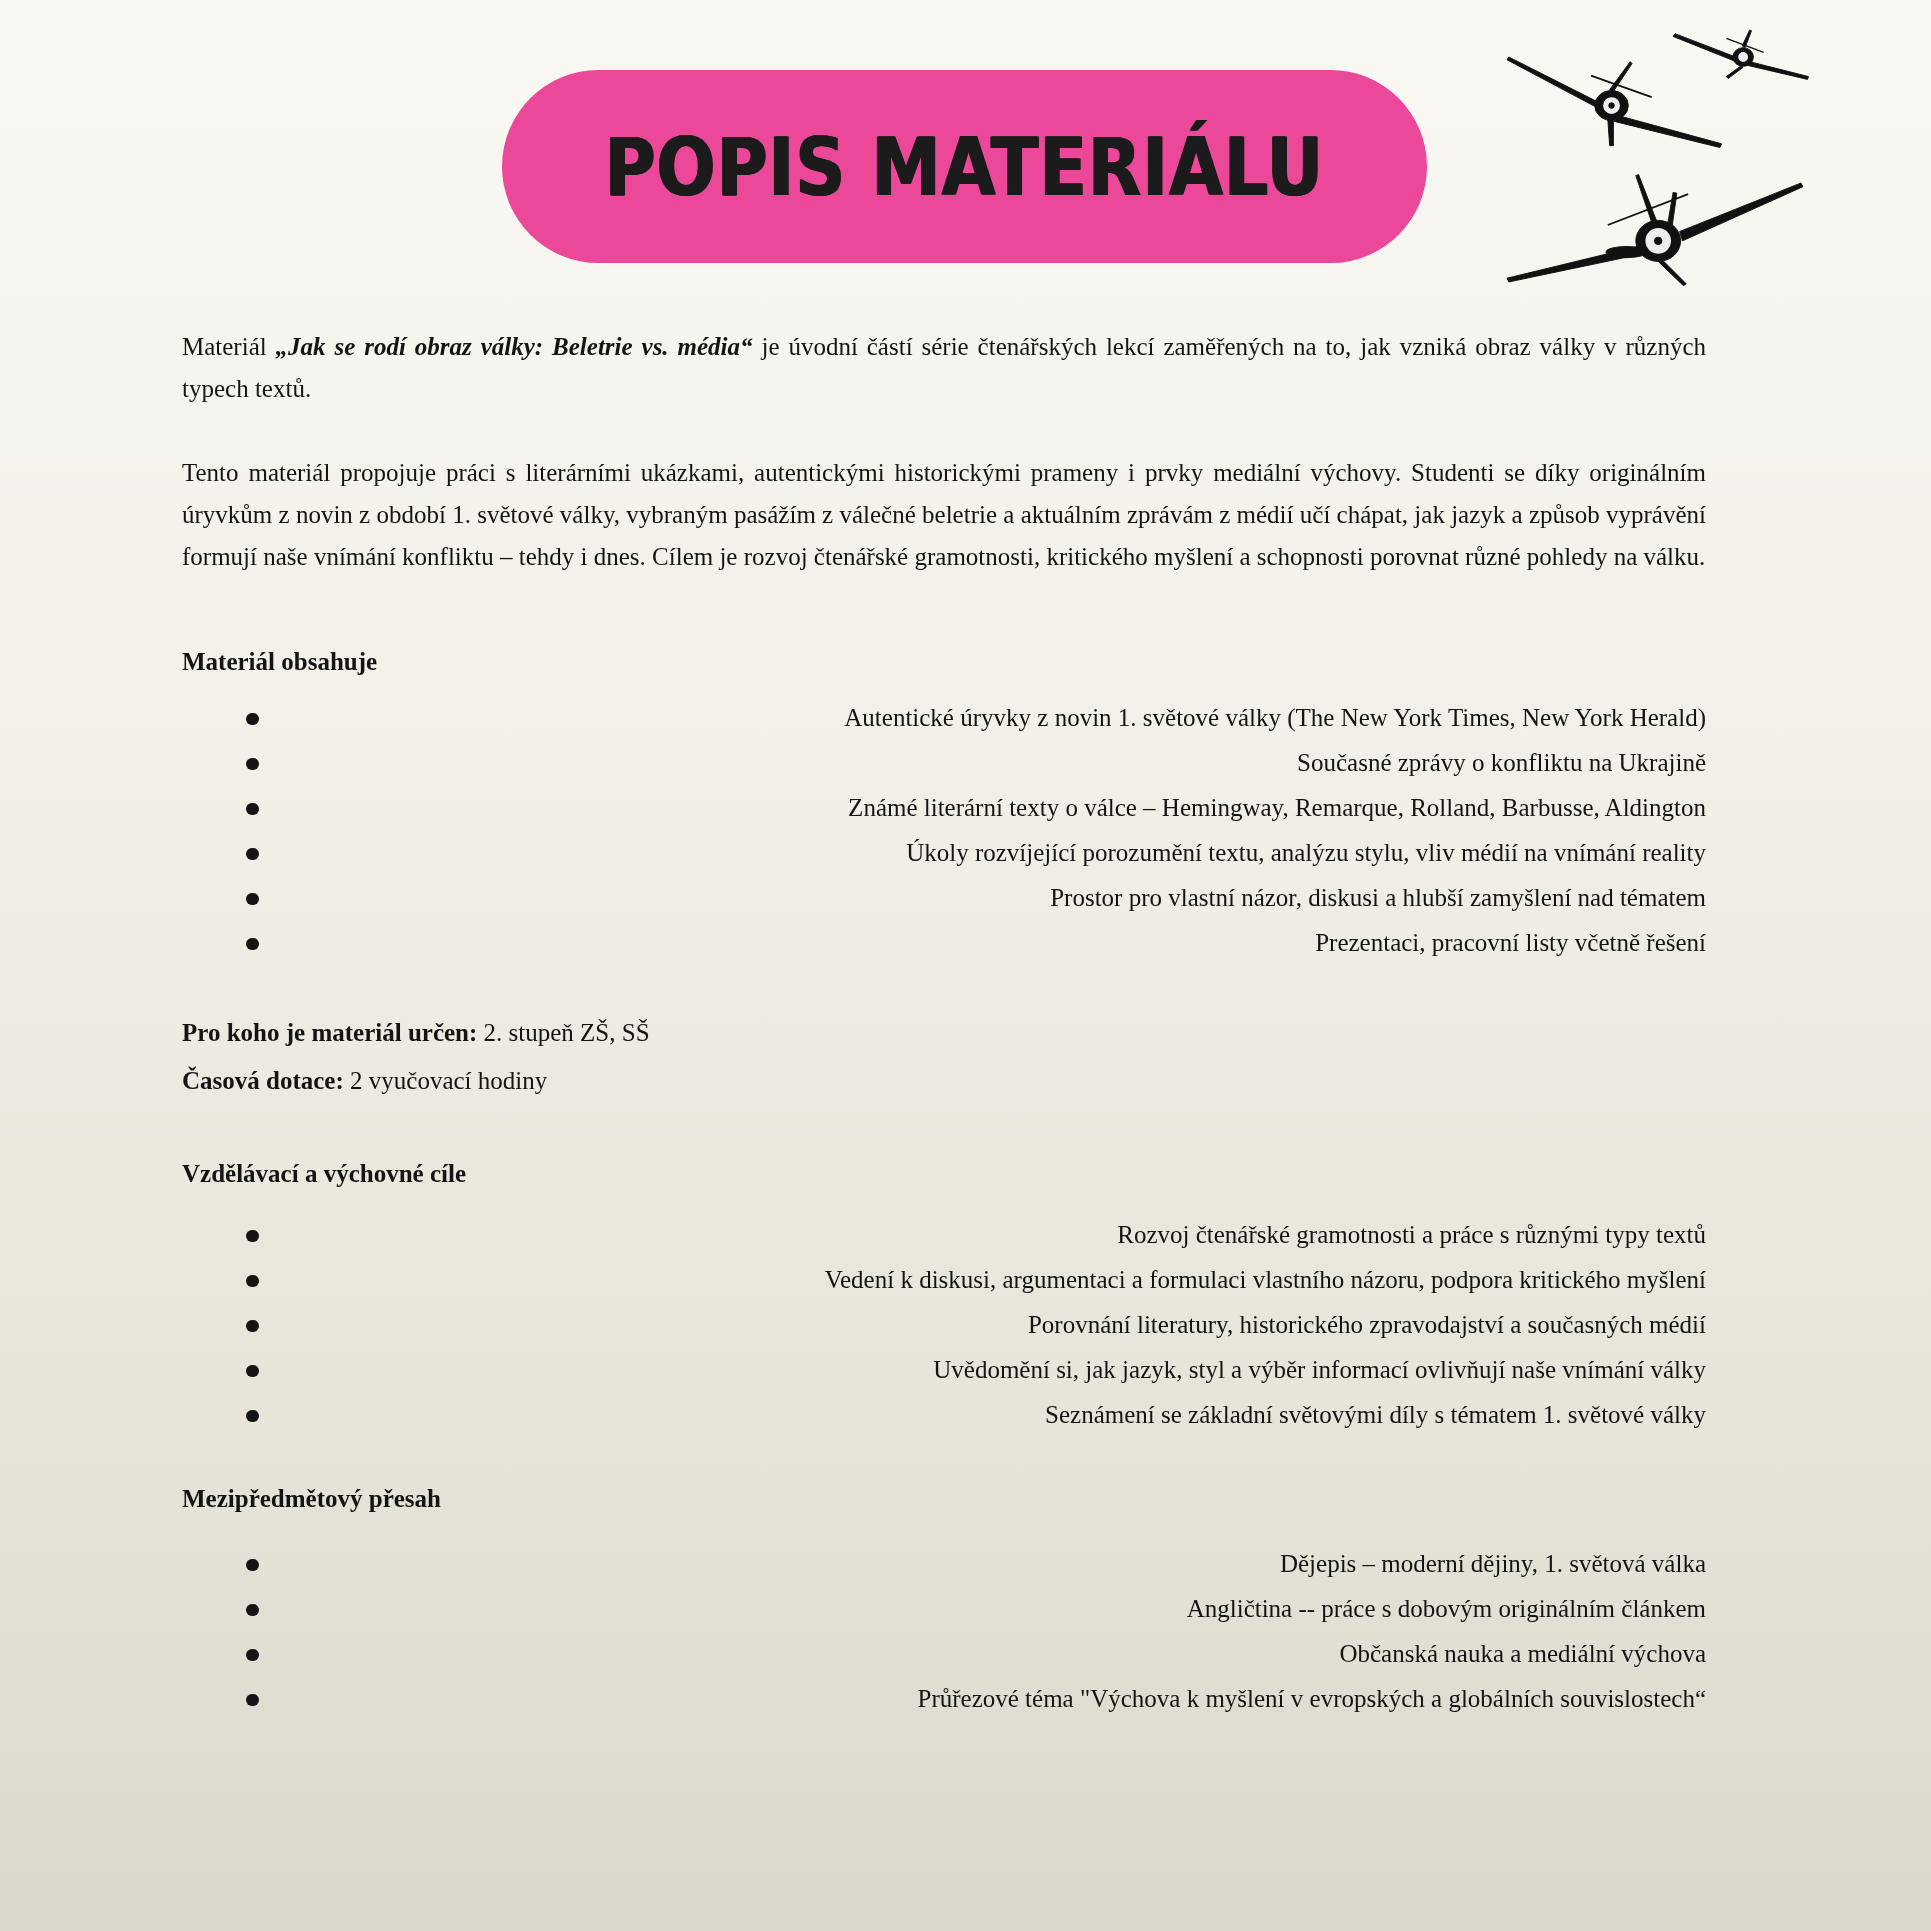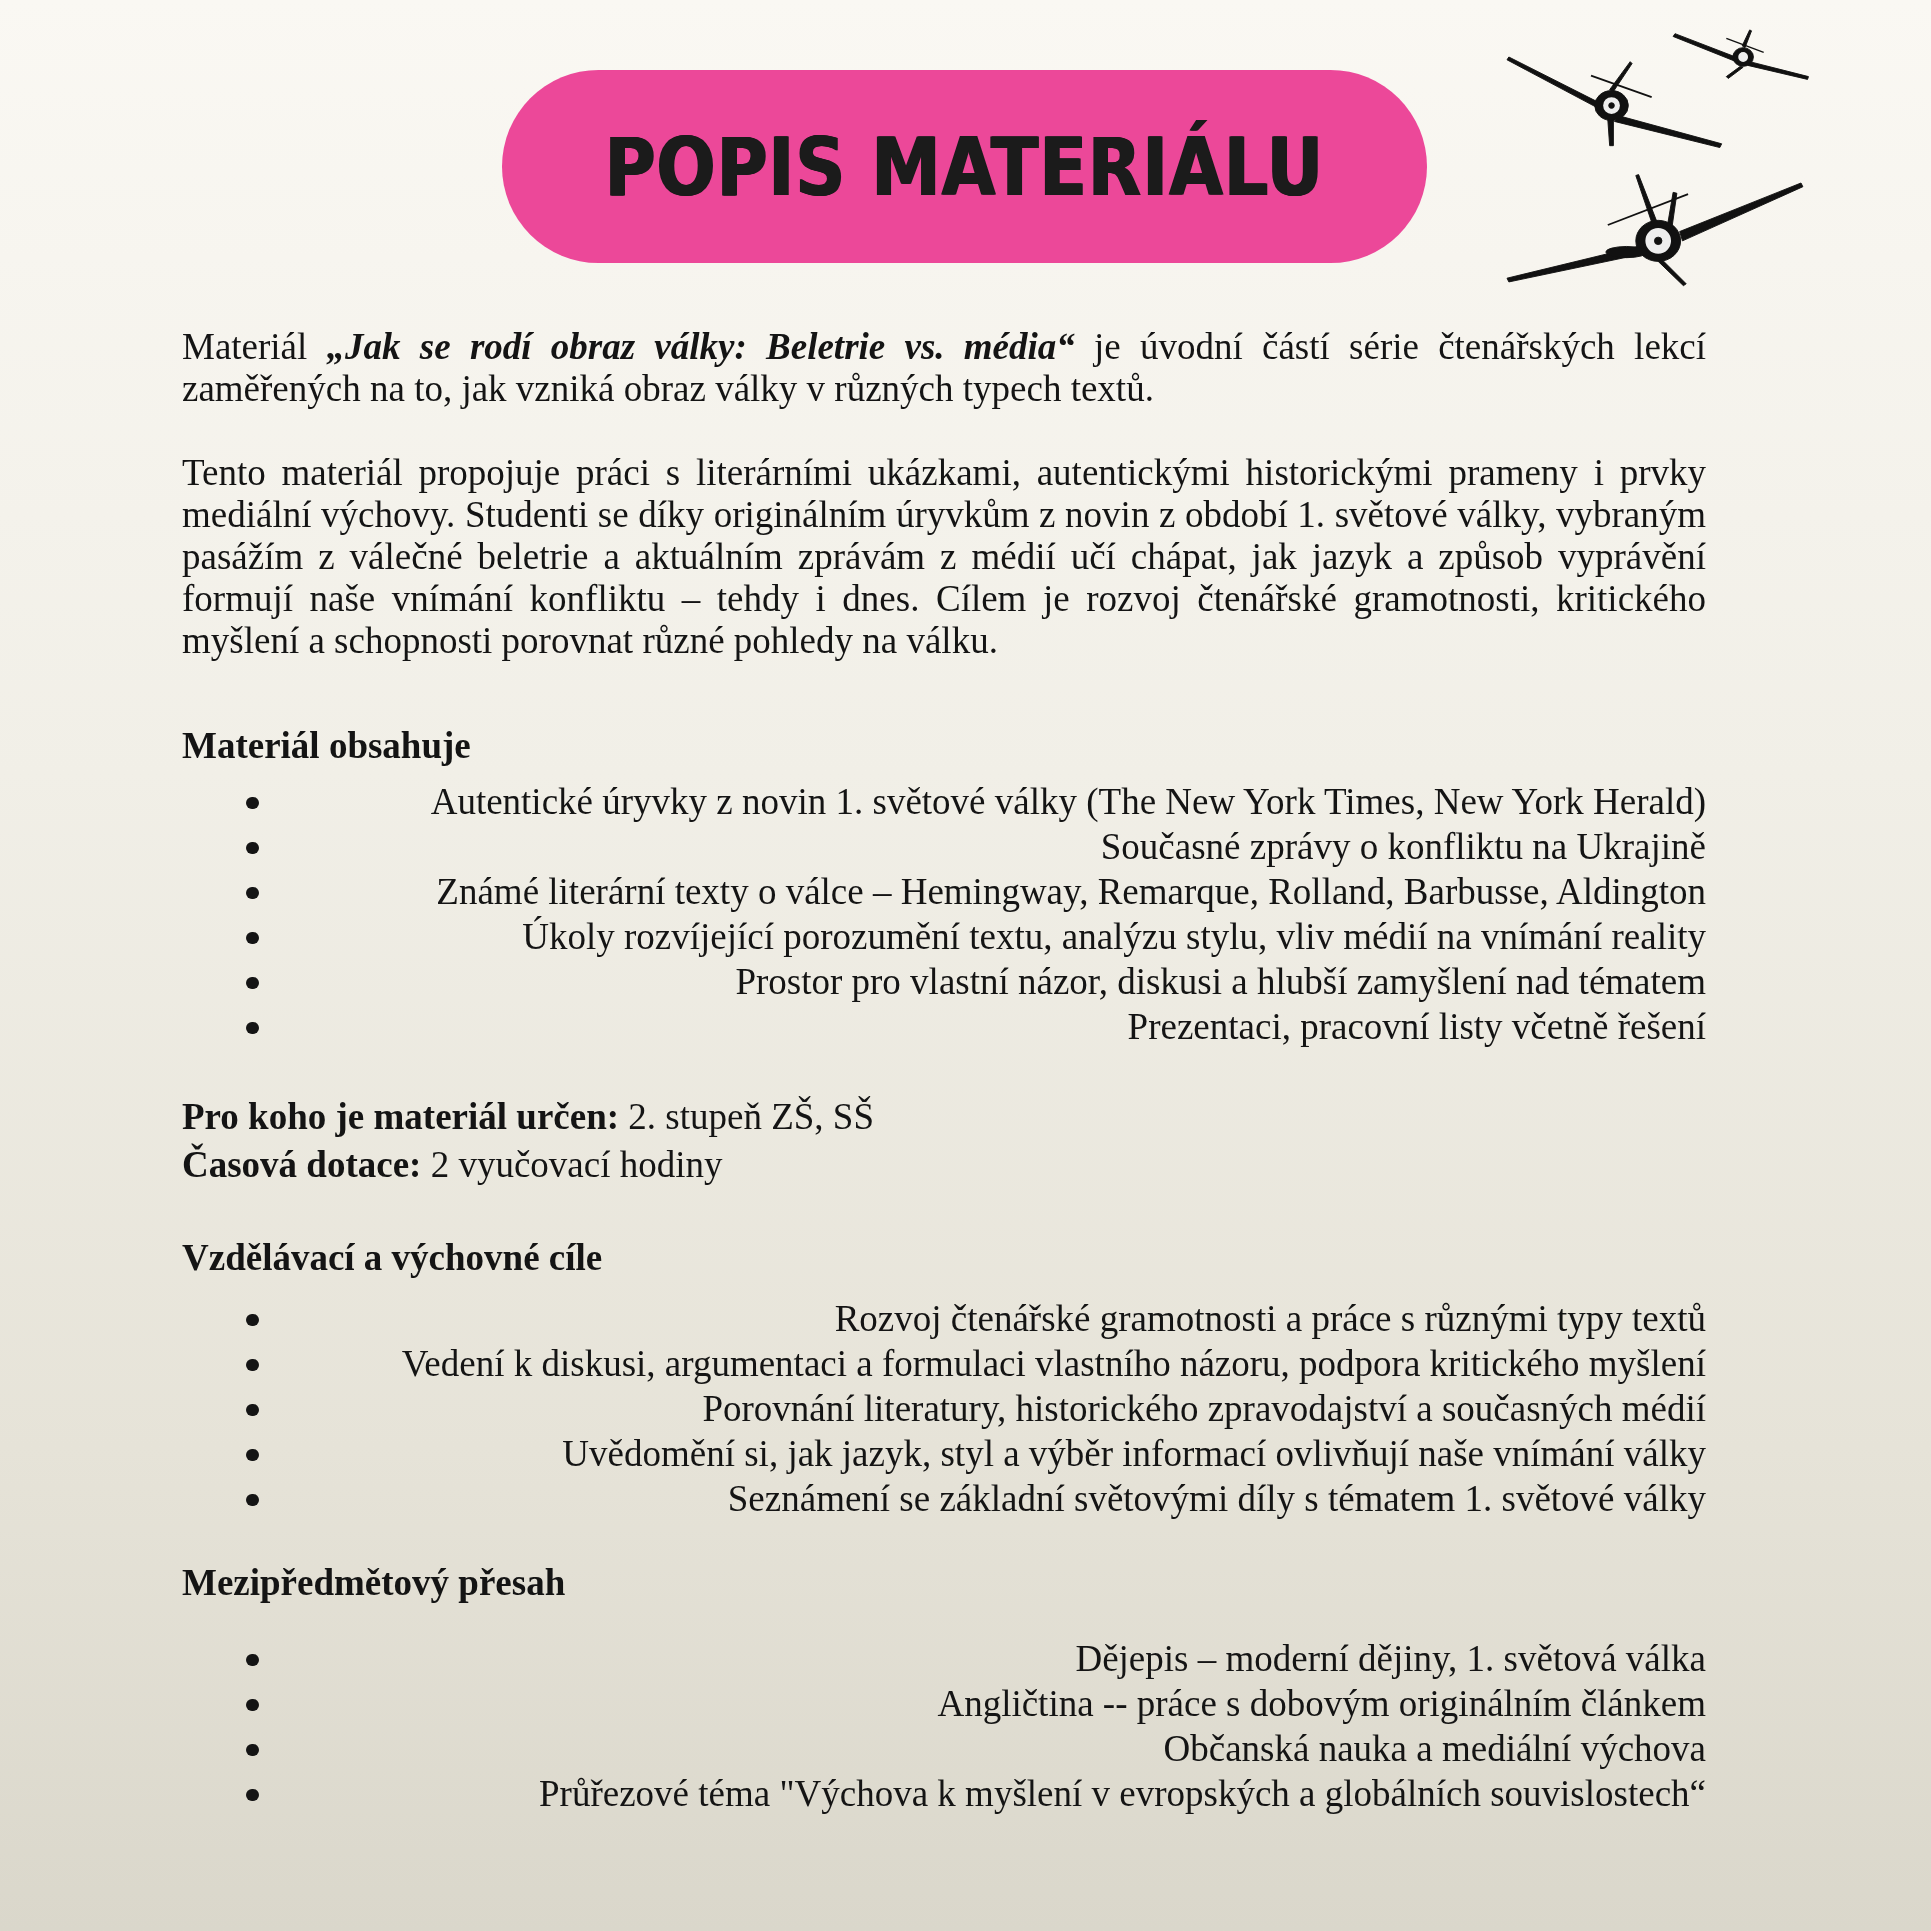--- a/index.html
+++ b/index.html
@@ -14,37 +14,37 @@
     background: #ec4899; border-radius: 97px;
     display: flex; align-items: center; justify-content: center;
   }
   .title-text {
     font-family: "DejaVu Sans", "Liberation Sans", sans-serif;
     font-weight: 900; font-size: 81px; letter-spacing: 1px;
     color: #1b1b1b; transform: scaleX(0.86); white-space: nowrap;
     text-shadow: 1px 0 0 #1b1b1b, -1px 0 0 #1b1b1b;
   }
   .planes { position: absolute; left: 1487px; top: 14.5px; width: 348px; height: 280px; }
-  .content { position: absolute; left: 182px; top: 326px; width: 1524px; font-size: 37px; line-height: 42px; }
+  .content { position: absolute; left: 182px; top: 326px; width: 1524px; font-size: 25px; line-height: 42px; }
   .para { text-align: justify; margin: 0; }
   .para + .para { margin-top: 42px; }
   .section-head { font-weight: bold; margin: 0; }
   ul.bullets { list-style: none; margin: 0; padding: 0; text-align: right; }
   ul.bullets li { position: relative; padding-left: 122px; line-height: 45px; }
   ul.bullets li .dot {
     position: absolute; left: 64px; top: 18.3px; width: 12.6px; height: 12.6px;
     border-radius: 50%; background: #141414;
   }
   .s1 { margin-top: 63px; }
   .s1 ul { margin-top: 11.6px; }
   .meta { margin-top: 44px; line-height: 48px; }
   .s2 { margin-top: 48px; }
   .s2 ul { margin-top: 17px; }
   .s3 { margin-top: 41px; }
-  .s3 ul { margin-top: 32px; }
+  .s3 ul { margin-top: 21px; }
   b { font-weight: bold; }
 </style>
 </head>
 <body>
 
 <div class="title-pill">
   <span class="title-text">POPIS MATERIÁLU</span>
 </div>
 
 <svg class="planes" viewBox="0 0 370 300" xmlns="http://www.w3.org/2000/svg">

